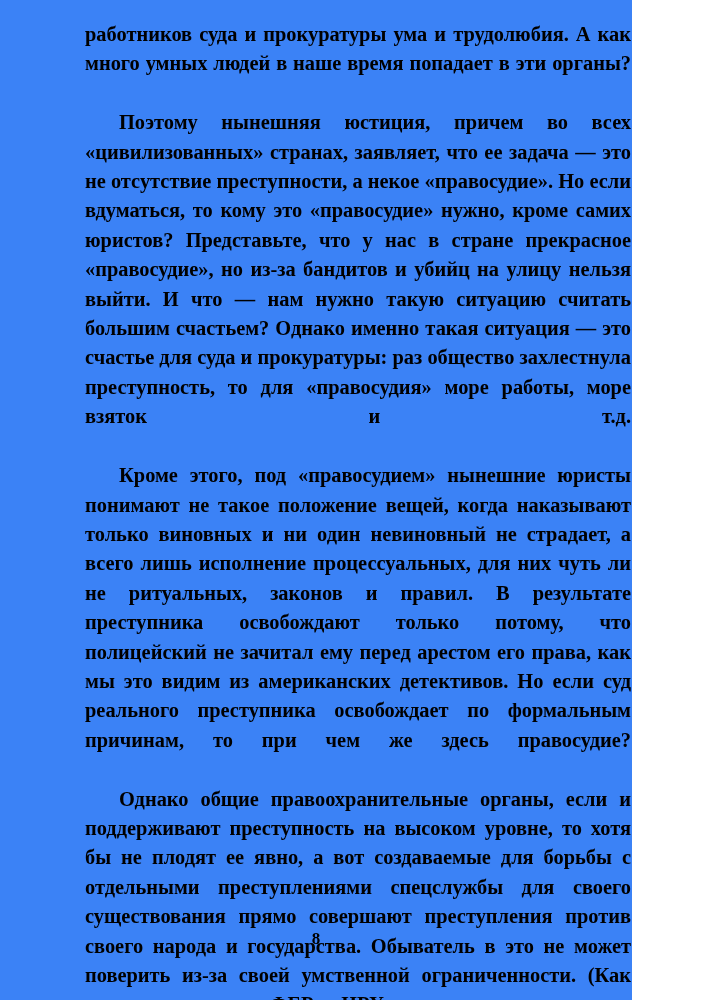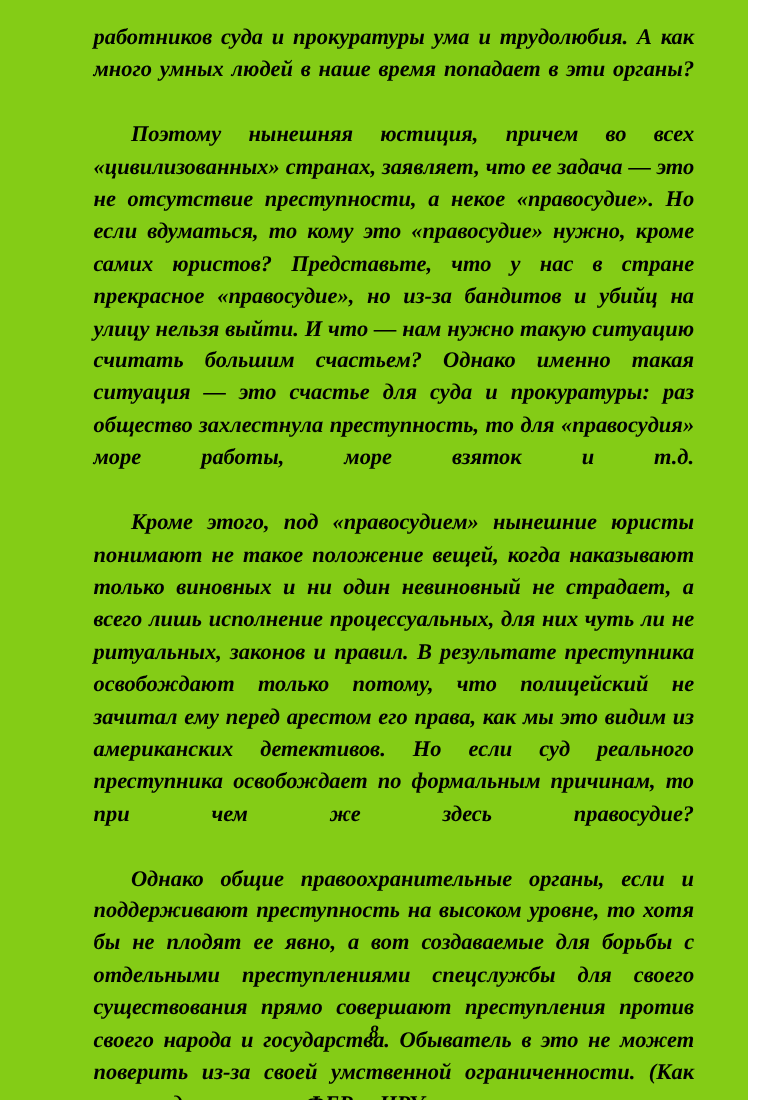--- a/index.html
+++ b/index.html
@@ -2,26 +2,25 @@
 <html><head>
 <meta charset="utf-8">
 <style>
   html, body {
     margin: 0;
     padding: 0;
     background: #ffffff;
   }
   .page {
     position: relative;
-    width: 680px;
+    width: 632px;
     height: 1000px;
-    background: #84cc16;
+    background: #3b82f6;
     overflow: hidden;
     box-sizing: border-box;
-    font-style: italic;
   }
   .text-block {
     position: absolute;
     left: 85px;
     top: 20px;
     width: 546px;
     font-family: "Liberation Serif", "DejaVu Serif", serif;
     font-size: 20.4px;
     font-weight: bold;
     line-height: 29.4px;

